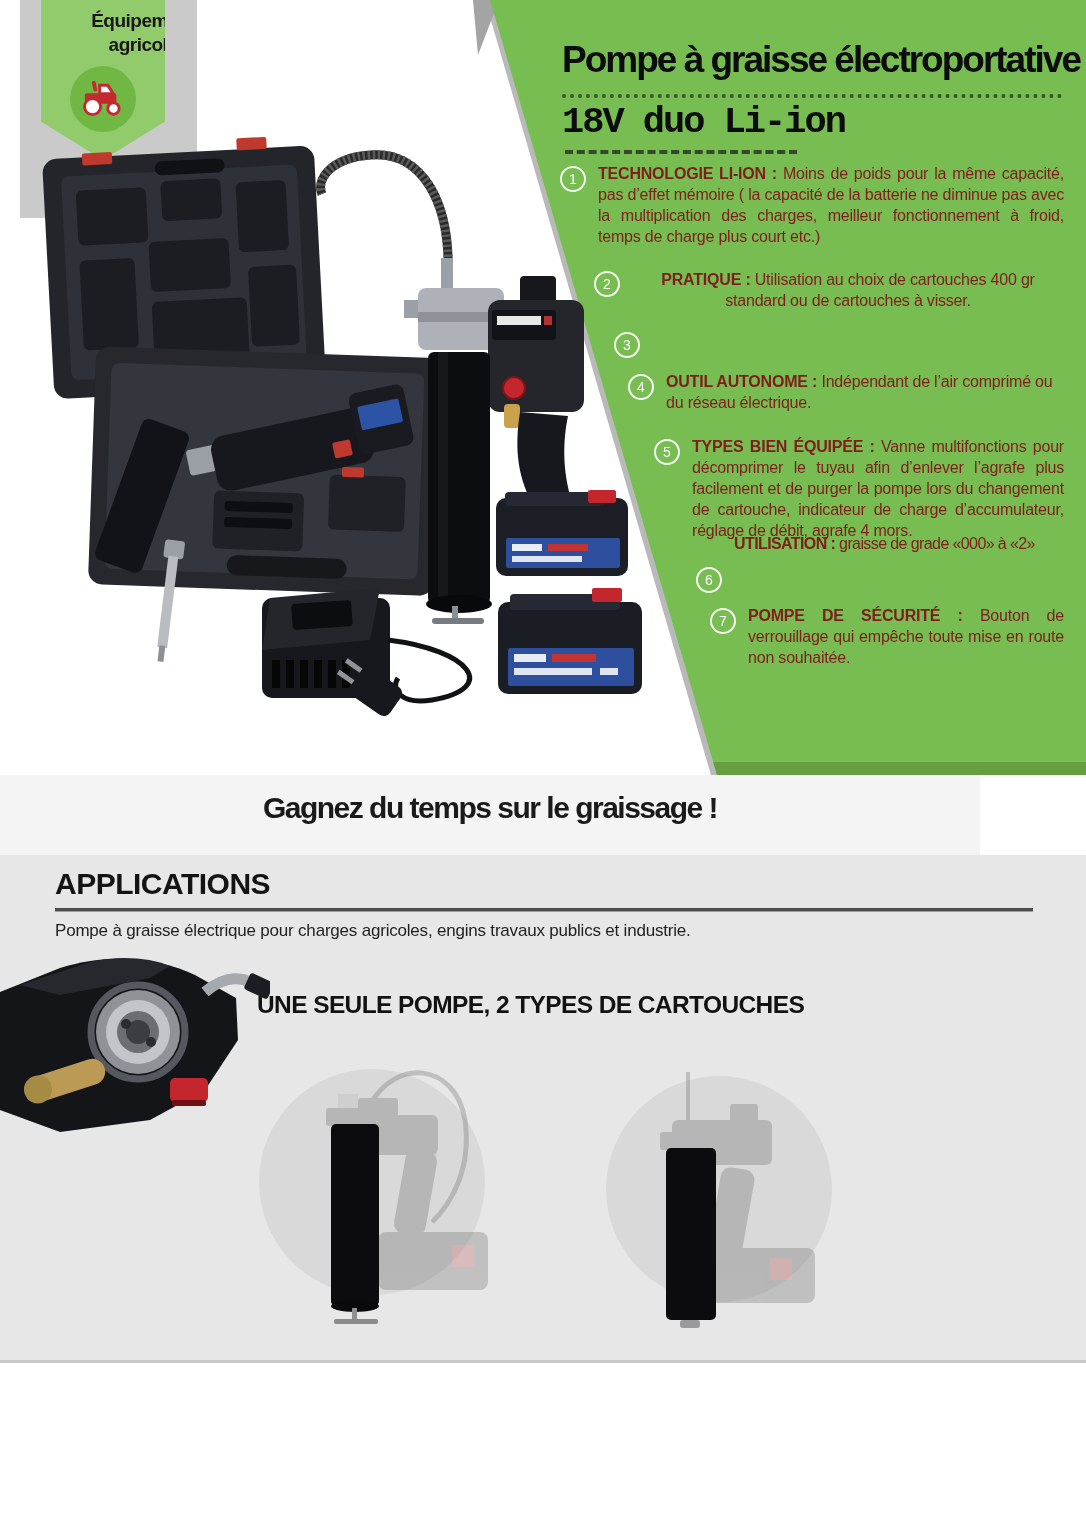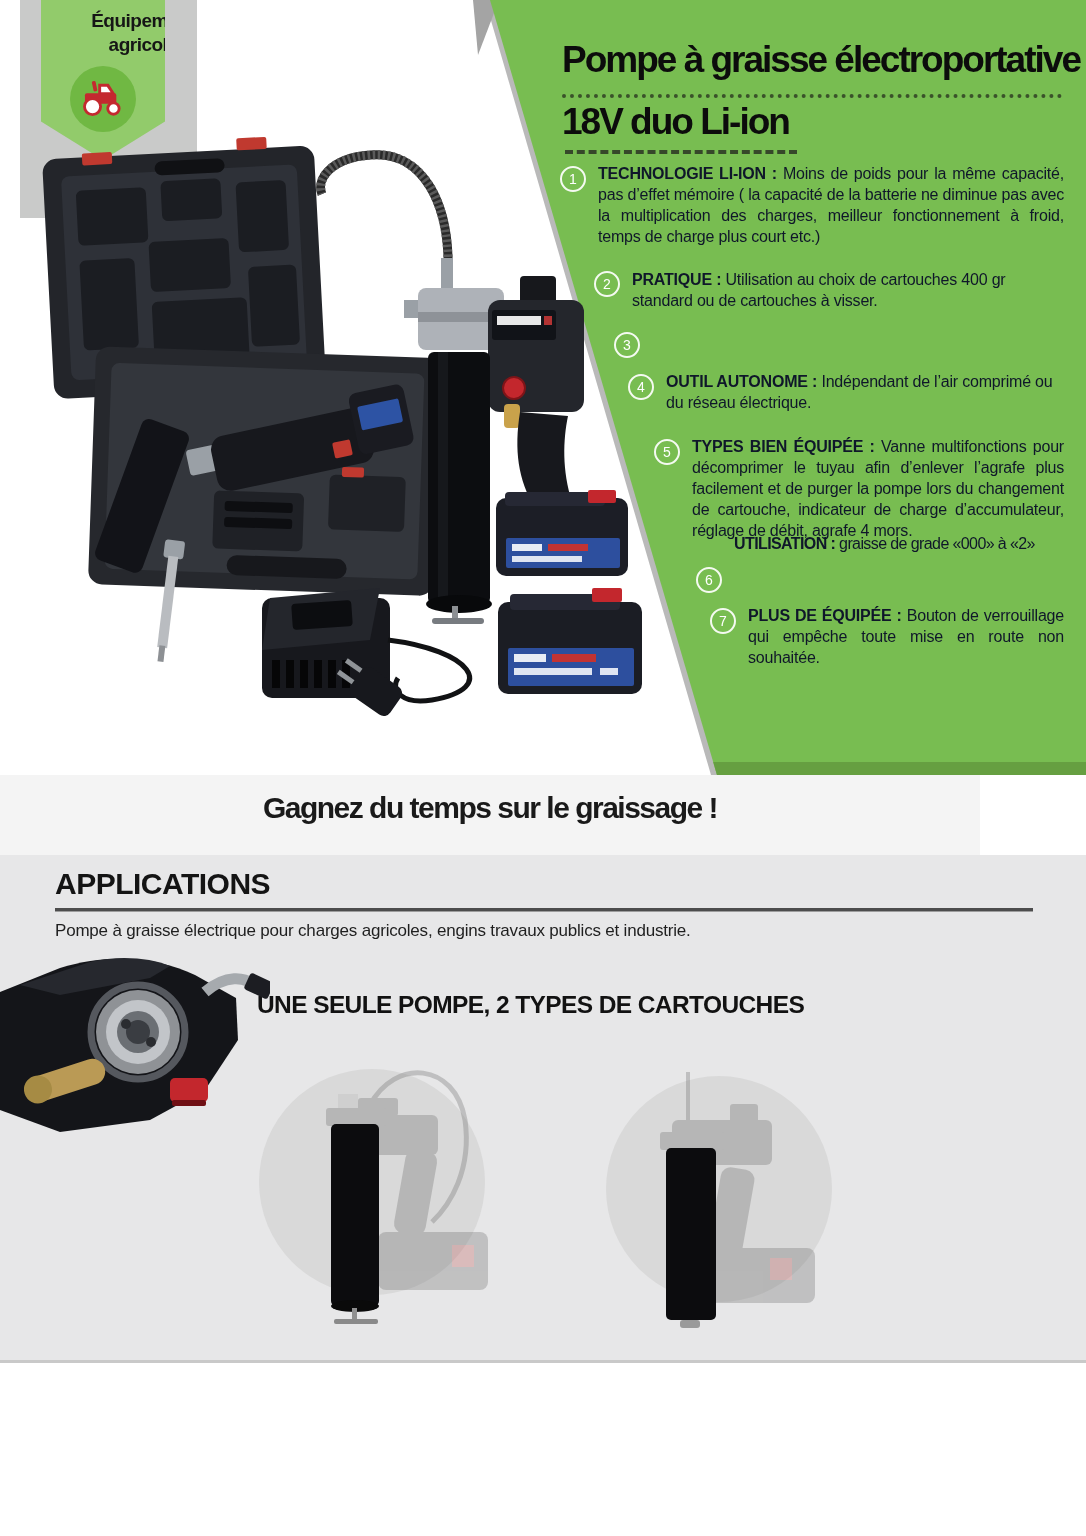--- a/index.html
+++ b/index.html
@@ -19,30 +19,30 @@
   .panel-shadow{position:absolute;left:0;top:0;width:1086px;height:775px;background:#b9b9b9;
                 clip-path:polygon(485px 0,493px 0,720px 775px,711px 775px);}
   .gray-wedge{position:absolute;left:0;top:0;width:1086px;height:60px;background:#a4a4a4;
               clip-path:polygon(473px 0,499px 0,478px 55px);}
   .panel{position:absolute;left:0;top:0;width:1086px;height:775px;background:#78bd51;
          clip-path:polygon(490px 0,1086px 0,1086px 775px,717px 775px);}
   .panel-strip{position:absolute;left:0;bottom:0;width:100%;height:13px;background:#669f41;}
   .panel-title{position:absolute;left:562px;top:40px;width:502px;color:#0c0c0c;
                font-weight:800;font-size:37px;letter-spacing:-2px;line-height:40px;white-space:nowrap;}
   .panel-title2{position:absolute;left:562px;top:101px;color:#0c0c0c;
-                font-weight:800;font-size:37px;letter-spacing:-2px;white-space:nowrap;}
+                font-weight:800;font-size:37px;letter-spacing:-2px;white-space:nowrap;font-family:Liberation Mono, monospace;}
   .dotline1{position:absolute;left:562px;top:72px;width:500px;height:22px;
             border-bottom:4px dotted #3a522a;}
   .dotline2{position:absolute;left:565px;top:128px;width:232px;height:22px;
             border-bottom:4px dashed #36482a;}
 
   .feat-num{position:absolute;width:22px;height:22px;border-radius:50%;
             border:2px solid rgba(255,255,255,.92);color:#fff;font-size:14px;
             display:flex;align-items:center;justify-content:center;}
-  .feat{position:absolute;font-size:16px;color:#0f172a;line-height:21px;letter-spacing:-0.2px;}
+  .feat{position:absolute;font-size:16px;color:#7f1d1d;line-height:21px;letter-spacing:-0.2px;}
   .feat b{font-weight:800;}
   .just{text-align:justify;}
 
   
   .band1{position:absolute;left:0;top:775px;width:980px;height:80px;background:#f4f4f4;}
   .slogan{position:absolute;left:0;top:16px;width:100%;text-align:center;color:#1a1a1a;
           font-size:30px;font-weight:800;letter-spacing:-1.5px;}
   .band2{position:absolute;left:0;top:855px;width:1086px;height:505px;background:#e7e7e8;}
   .apps-heading{position:absolute;left:55px;top:12px;font-size:30px;font-weight:800;
                 color:#141414;letter-spacing:-0.5px;}
@@ -71,21 +71,21 @@
     <div class="panel-title2">18V duo Li-ion</div>
     <div class="dotline2"></div>
 
     <div class="feat-num" style="left:560px;top:166px;">1</div>
     <div class="feat just" style="left:598px;top:163px;width:466px;">
       <b>TECHNOLOGIE LI-ION :</b>
       <span>Moins de poids pour la même capacité, pas d’effet mémoire ( la capacité de la batterie ne diminue pas avec la multiplication des charges, meilleur fonctionnement à froid, temps de charge plus court etc.)</span>
     </div>
 
     <div class="feat-num" style="left:594px;top:271px;">2</div>
-    <div class="feat" style="left:632px;top:269px;width:432px;text-align:left;">
+    <div class="feat" style="left:632px;top:269px;width:432px;text-align:center;">
       <b>PRATIQUE :</b>
       <span>Utilisation au choix de cartouches 400 gr standard ou de cartouches à visser.</span>
     </div>
 
     <div class="feat-num" style="left:614px;top:332px;">3</div>
 
     <div class="feat-num" style="left:628px;top:374px;">4</div>
     <div class="feat" style="left:666px;top:371px;width:398px;">
       <b>OUTIL AUTONOME :</b>
       <span>Indépendant de l’air comprimé ou du réseau électrique.</span>
@@ -98,21 +98,21 @@
     </div>
 
     <div class="feat-num" style="left:696px;top:567px;">6</div>
     <div class="feat" style="left:734px;top:533px;width:334px;letter-spacing:-0.6px;">
       <b>UTILISATION :</b>
       <span>graisse de grade «000» à «2»</span>
     </div>
 
     <div class="feat-num" style="left:710px;top:608px;">7</div>
     <div class="feat just" style="left:748px;top:605px;width:316px;">
-      <b>PLUS DE ÉQUIPÉE :</b>
+      <b>POMPE DE SÉCURITÉ :</b>
       <span>Bouton de verrouillage qui empêche toute mise en route non souhaitée.</span>
     </div>
 
     <div class="panel-strip"></div>
   </div>
 
   <div class="badge">
     <div class="pennant">
       <div class="pennant-text">
         <div>Équipement</div>

